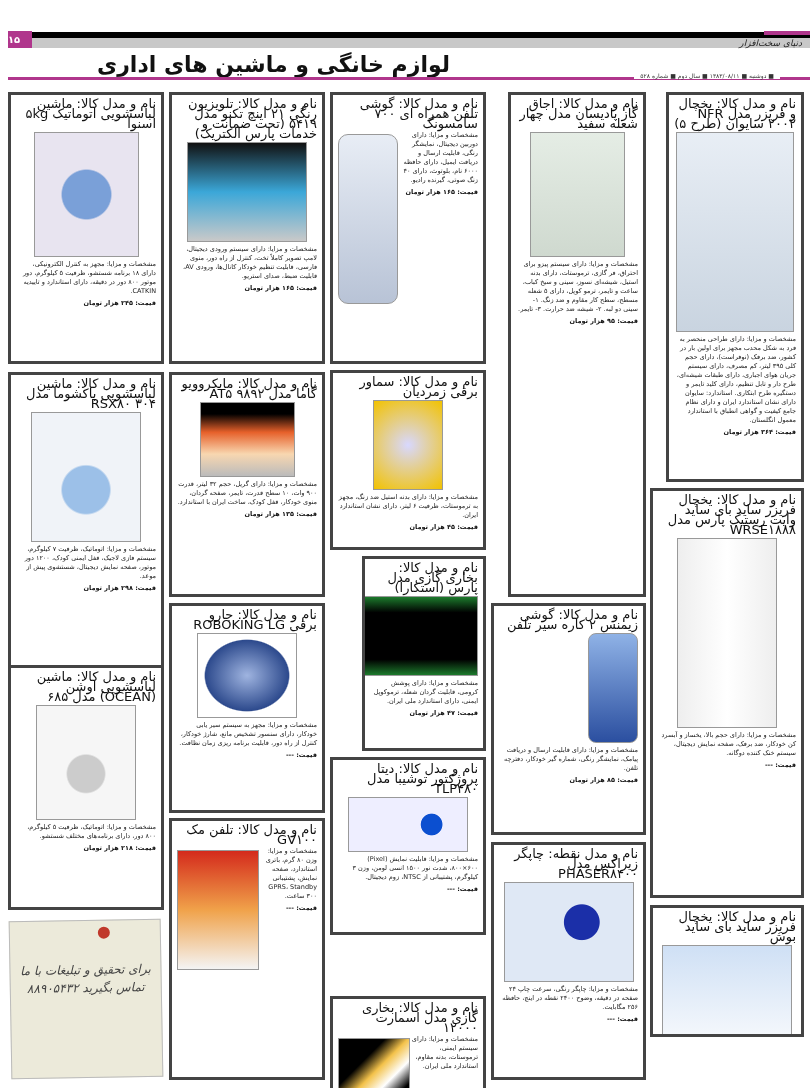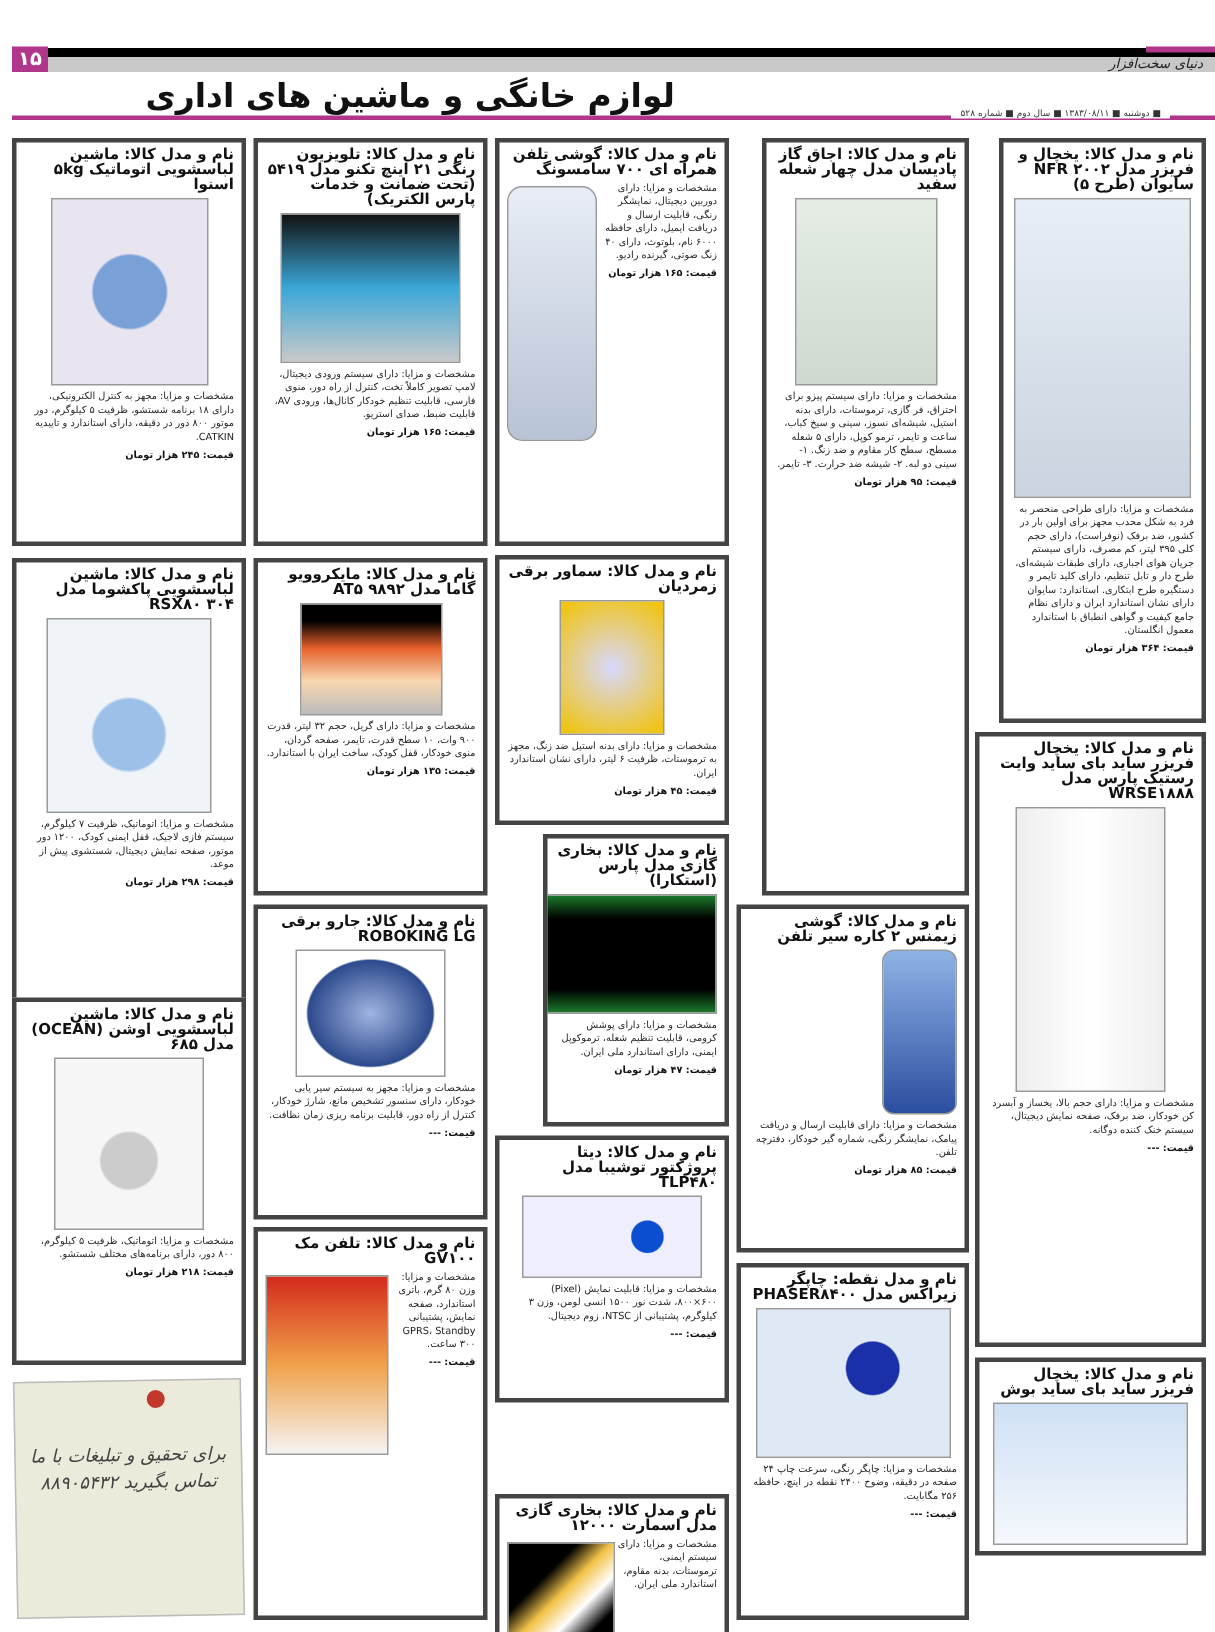--- a/index.html
+++ b/index.html
@@ -1,27 +1,27 @@
 <!DOCTYPE html>
 <html><head>
 <meta charset="utf-8">
 <style>
 *{box-sizing:border-box;margin:0;padding:0}
 body{width:810px;height:1088px;background:#fff;font-family:"DejaVu Sans",sans-serif;position:relative;overflow:hidden;direction:rtl;color:#111}
 .topbar{position:absolute;top:32px;left:8px;right:0;height:6px;background:#000}
 .graybar{position:absolute;top:38px;left:8px;right:0;height:10px;background:#c8c8c8}
-.pagenum{position:absolute;top:31px;left:8px;width:24px;height:17px;background:#b0368c;color:#fff;font-weight:bold;font-size:13px;text-align:center;line-height:17px;direction:ltr}
+.pagenum{position:absolute;top:31px;left:8px;width:24px;height:17px;background:#b0368c;color:#fff;font-weight:bold;font-size:10px;text-align:left;line-height:17px;direction:ltr}
 .pinkcorner{position:absolute;top:31px;right:0;width:46px;height:4px;background:#b0368c}
 .section{position:absolute;top:38px;right:8px;font-size:9px;font-style:italic;color:#222}
 .title{position:absolute;top:52px;right:440px;width:360px;font-size:22px;font-weight:bold;color:#111;text-align:right}
 .title{right:auto;left:10px;width:440px}
 .rule{position:absolute;top:77px;left:8px;right:0;height:3px;background:#b0368c}
 .dateline{position:absolute;top:72px;right:30px;background:#fff;padding:0 6px;font-size:6px;color:#333}
 .card{position:absolute;border:3px solid #444;background:#fff;padding:4px 5px;font-size:7px;line-height:10px;text-align:right;overflow:hidden}
-.card .h{font-weight:bold;font-size:10px;margin-bottom:2px}
+.card .h{font-weight:normal;font-size:13px;margin-bottom:2px}
 .card .img{margin:3px auto;border:1px solid #999}
 .card .p{font-size:6.5px;line-height:9px;color:#222}
 .card .price{font-size:6.5px;font-weight:bold;margin-top:2px}
 .note{position:absolute;left:10px;top:920px;width:152px;height:158px;background:#eceada;border:1px solid #bbb;transform:rotate(-1deg)}
 .note .t{font-size:12px;color:#444;font-style:italic;text-align:center;margin-top:40px;line-height:18px}
 .note .pin{position:absolute;top:6px;right:50px;width:12px;height:12px;border-radius:50%;background:#c0392b}
 </style>
 </head>
 <body>
 
@@ -79,21 +79,21 @@
 </div>
 <div class="card" style="right:324px;top:370px;width:156px;height:180px">
   <div class="h">نام و مدل کالا: سماور برقی زمردیان</div>
   <div class="img" style="width:70px;height:90px;background:radial-gradient(circle,#d8d8ff,#f2c200)"></div>
   <div class="p">مشخصات و مزایا: دارای بدنه استیل ضد زنگ، مجهز به ترموستات، ظرفیت ۶ لیتر، دارای نشان استاندارد ایران.</div>
   <div class="price">قیمت: ۴۵ هزار تومان</div>
 </div>
 <div class="card" style="right:324px;top:556px;width:124px;height:195px">
   <div class="h">نام و مدل کالا: بخاری گازی مدل پارس (استکارا)</div>
   <div class="img" style="width:130px;height:80px;background:linear-gradient(#1c7a2c,#000 20%,#000 80%,#1c7a2c)"></div>
-  <div class="p">مشخصات و مزایا: دارای پوشش کرومی، قابلیت تنظیم شعله، ترموکوپل ایمنی، دارای استاندارد ملی ایران.</div>
+  <div class="p">مشخصات و مزایا: دارای پوشش کرومی، قابلیت گردان شعله، ترموکوپل ایمنی، دارای استاندارد ملی ایران.</div>
   <div class="price">قیمت: ۴۷ هزار تومان</div>
 </div>
 <div class="card" style="right:324px;top:757px;width:156px;height:178px">
   <div class="h">نام و مدل کالا: دیتا پروژکتور توشیبا مدل TLP۴۸۰</div>
   <div class="img" style="width:120px;height:55px;background:radial-gradient(circle at 70% 50%,#0b4fd0 0 12%,#eef 13%)"></div>
   <div class="p">مشخصات و مزایا: قابلیت نمایش (Pixel) ۸۰۰×۶۰۰، شدت نور ۱۵۰۰ انسی لومن، وزن ۳ کیلوگرم، پشتیبانی از NTSC، زوم دیجیتال.</div>
   <div class="price">قیمت: ---</div>
 </div>
 <div class="card" style="right:324px;top:996px;width:156px;height:168px">
   <div class="h">نام و مدل کالا: بخاری گازی مدل اسمارت ۱۲۰۰۰</div>

